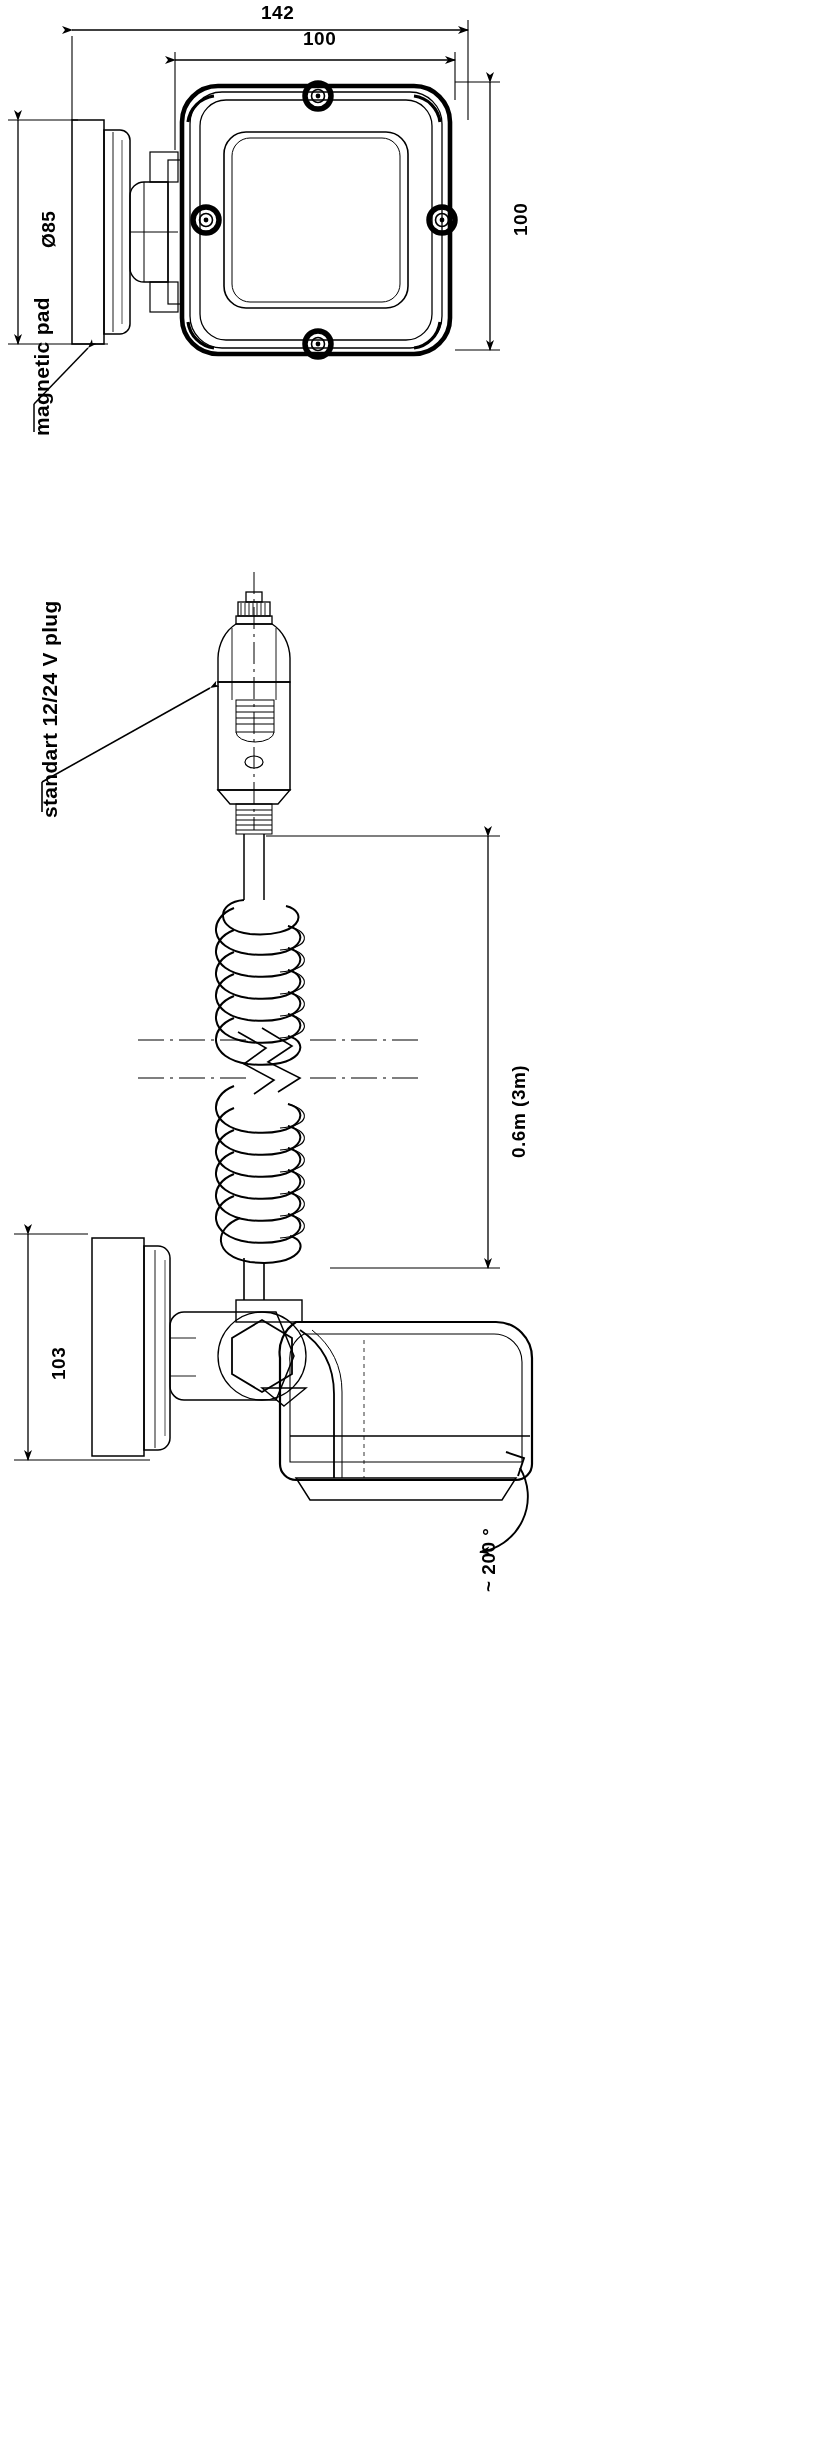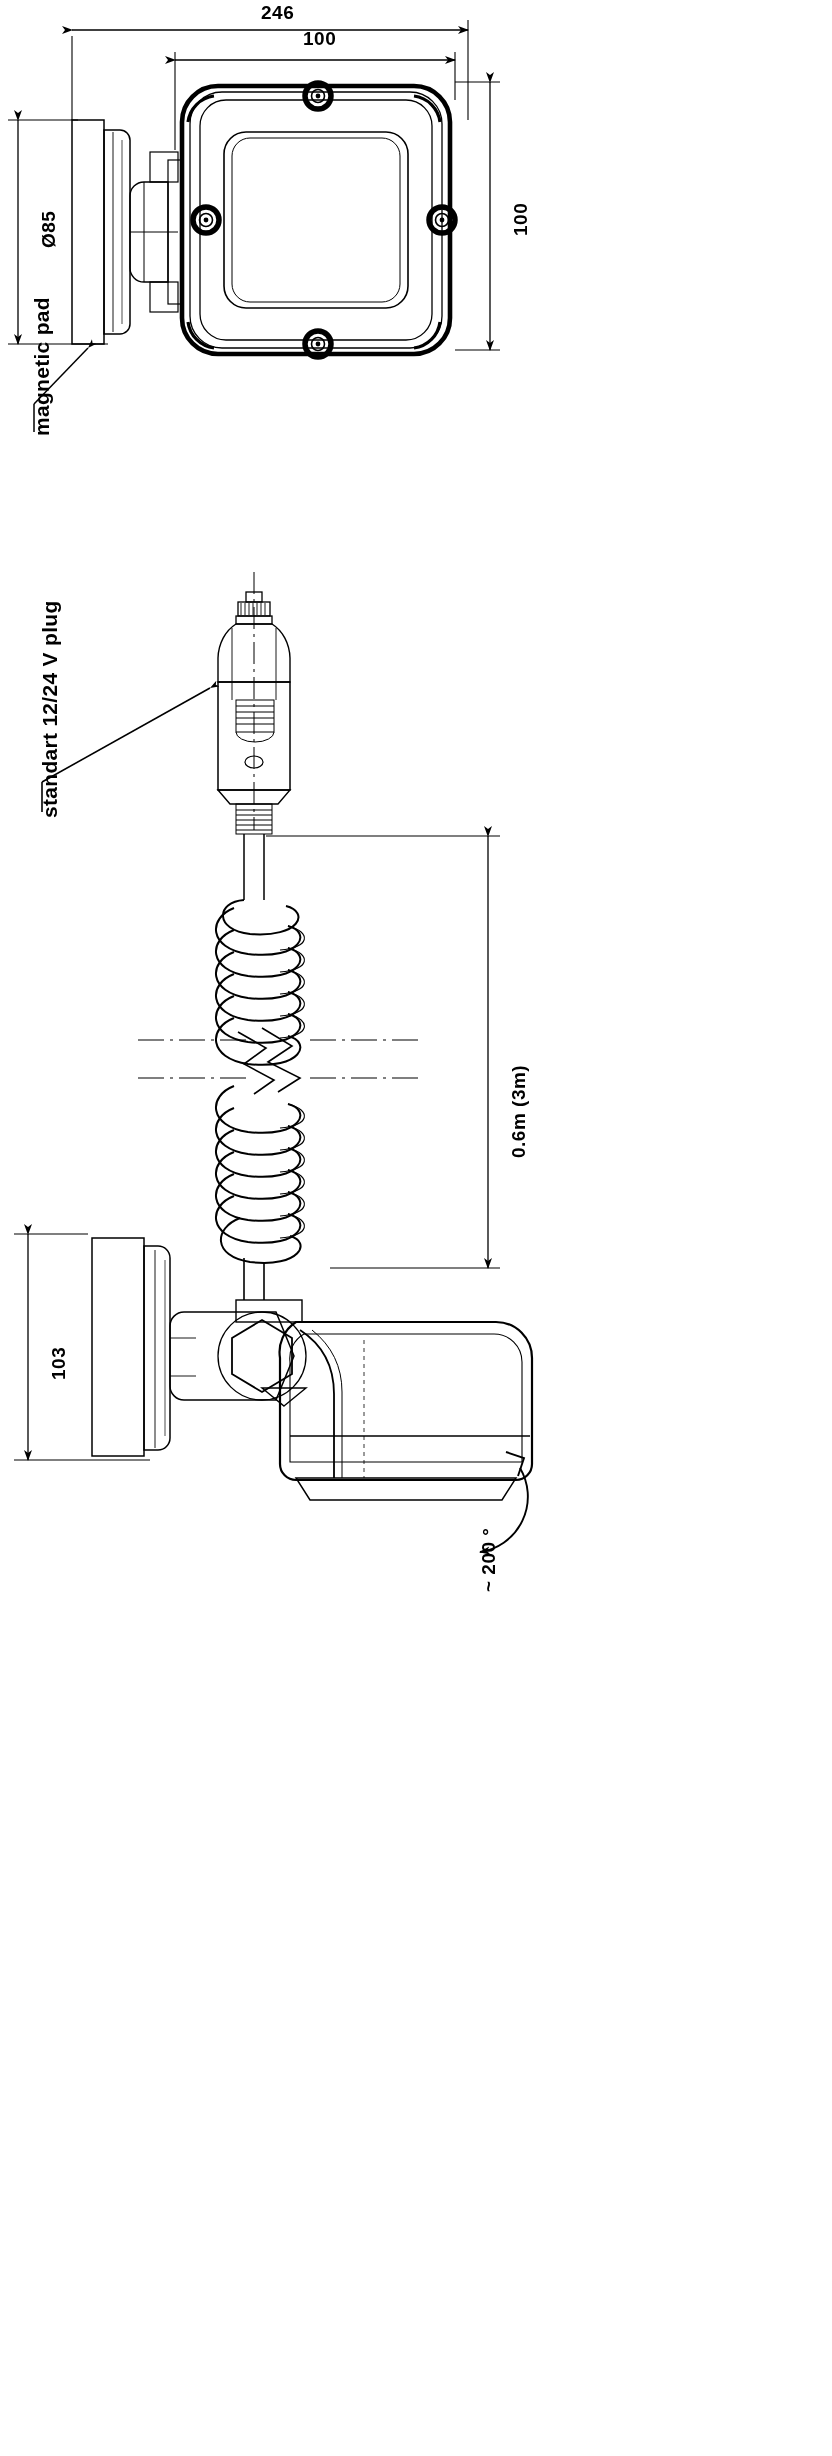--- a/index.html
+++ b/index.html
@@ -285,21 +285,21 @@
     <g>
       <path d="M520,1468 a56,56 0 0 1 -40,84" stroke-width="1.9" marker-end="url(#ar)"></path>
       <path d="M506,1452 l18,6 l-6,18" stroke-width="1.9" fill="none"></path>
     </g>
   </g>
 
   </g>
 </svg>
 
 <div class="lbl-abs" style="left:261px;top:2px;">
-  <span class="dimtxt">246</span>
+  <span class="dimtxt">142</span>
 </div>
 
 <div class="lbl-abs" style="left:303px;top:28px;">
   <span class="dimtxt">100</span>
 </div>
 
 <div class="lbl-abs rot90" style="left:510px;top:236px;">
   <span class="dimtxt">100</span>
 </div>
 

